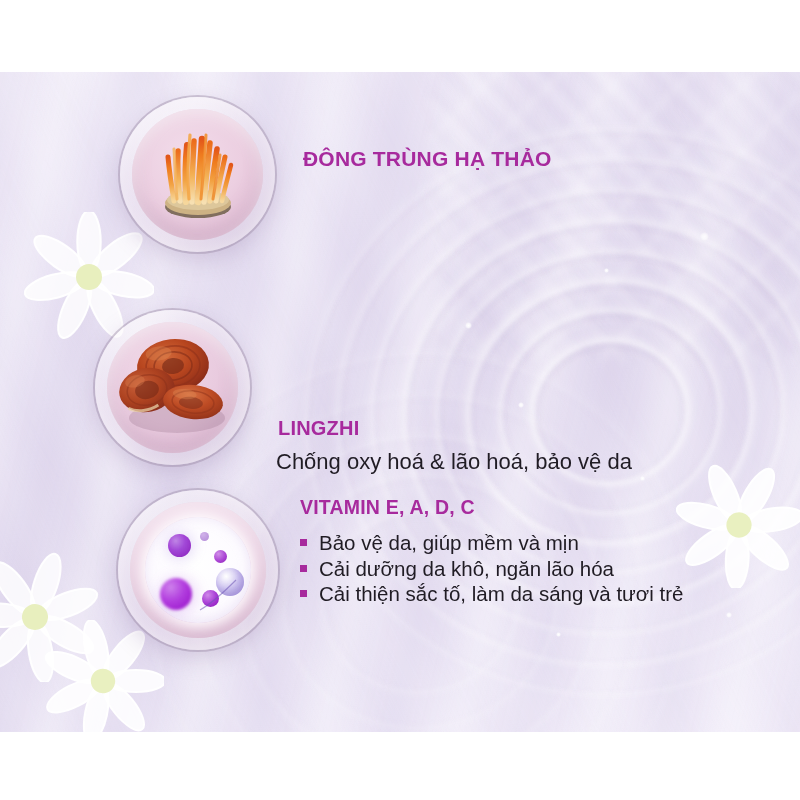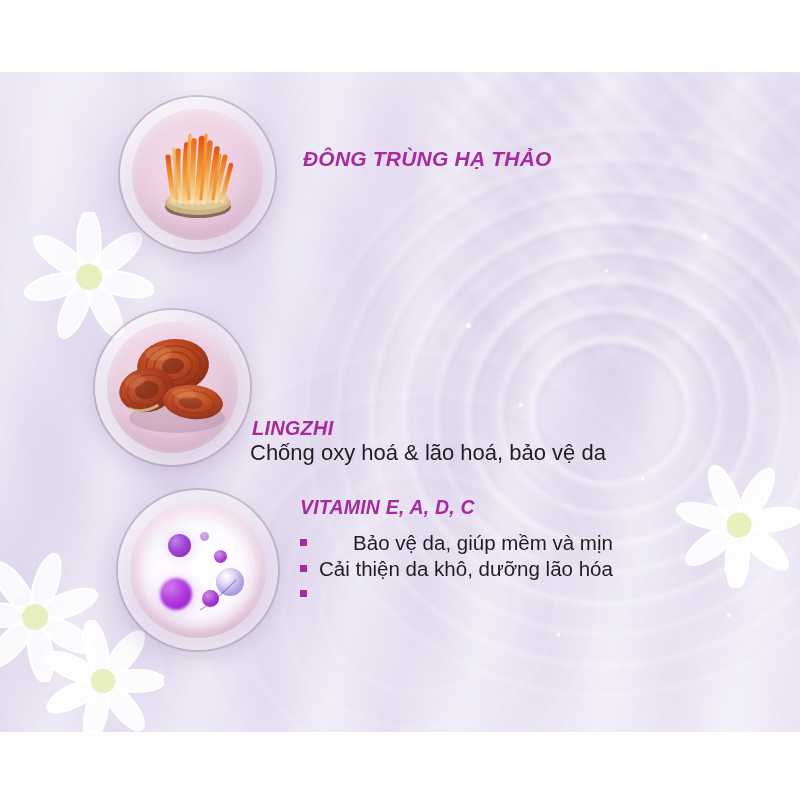--- a/index.html
+++ b/index.html
@@ -185,34 +185,32 @@
 
   
   .txt-block { position: absolute; }
 
   .heading {
     font-family: "Liberation Sans", sans-serif;
     font-weight: bold;
     letter-spacing: .2px;
     white-space: nowrap;
     line-height: 1.1;
-    font-style: italic;
   }
   .body-line {
     font-family: "Liberation Sans", sans-serif;
     color: #201c24;
     white-space: nowrap;
     line-height: 1.25;
   }
 
   ul.bullets {
     list-style: none;
     margin: 0;
     padding: 0;
-    text-align: right;
   }
   ul.bullets li {
     position: relative;
     padding-left: 19px;
     white-space: nowrap;
     color: #201c24;
     font-size: 20.5px;
     line-height: 25.5px;
     font-family: "Liberation Sans", sans-serif;
   }
@@ -441,38 +439,39 @@
 
       <svg style="position:absolute;left:72px;top:86px;" width="50" height="42">
         <path d="M46 4 C36 14 24 26 10 34" stroke="rgba(110,86,180,.55)" stroke-width="1.2" fill="none"></path>
       </svg>
     </div>
 
     <div class="txt-block" style="left:303px;top:75px;">
       <div class="heading" style="font-size:21px;color:#a72a9d;">ĐÔNG TRÙNG HẠ THẢO</div>
     </div>
 
-    <div class="txt-block" style="left:252px;top:345px;">
+    <div class="txt-block" style="left:278px;top:345px;">
       <div class="heading" style="font-size:20px;color:#a72a9d;">LINGZHI</div>
-      <div class="body-line" style="font-size:22px;margin-left:-2px;">Chống oxy hoá &amp; lão hoá, bảo vệ da</div>
+      <div class="body-line" style="font-size:22px;margin-top:9px;margin-left:-2px;">Chống oxy hoá &amp; lão hoá, bảo vệ da</div>
     </div>
 
     <div class="txt-block" style="left:300px;top:425px;">
       <div class="heading" style="font-size:19.5px;color:#a72a9d;">VITAMIN E, A, D, C</div>
       <ul class="bullets" style="margin-top:12px;">
         <li>
           <span class="sq" style="background:#a72a9d;"></span>
           <span>Bảo vệ da, giúp mềm và mịn</span>
         </li>
         <li>
           <span class="sq" style="background:#a72a9d;"></span>
-          <span>Cải thiện da khô, dưỡng lão hóa</span>
+          <span>Cải dưỡng da khô, ngăn lão hóa</span>
         </li>
         <li>
           <span class="sq" style="background:#a72a9d;"></span>
+          <span>Cải thiện sắc tố, làm da sáng và tươi trẻ</span>
         </li>
       </ul>
     </div>
 
   </div>
 
   <div style="position:absolute;left:0;top:0;width:800px;height:72px;background:#ffffff;"></div>
   <div style="position:absolute;left:0;top:732px;width:800px;height:68px;background:#ffffff;"></div>
 
 </div>

